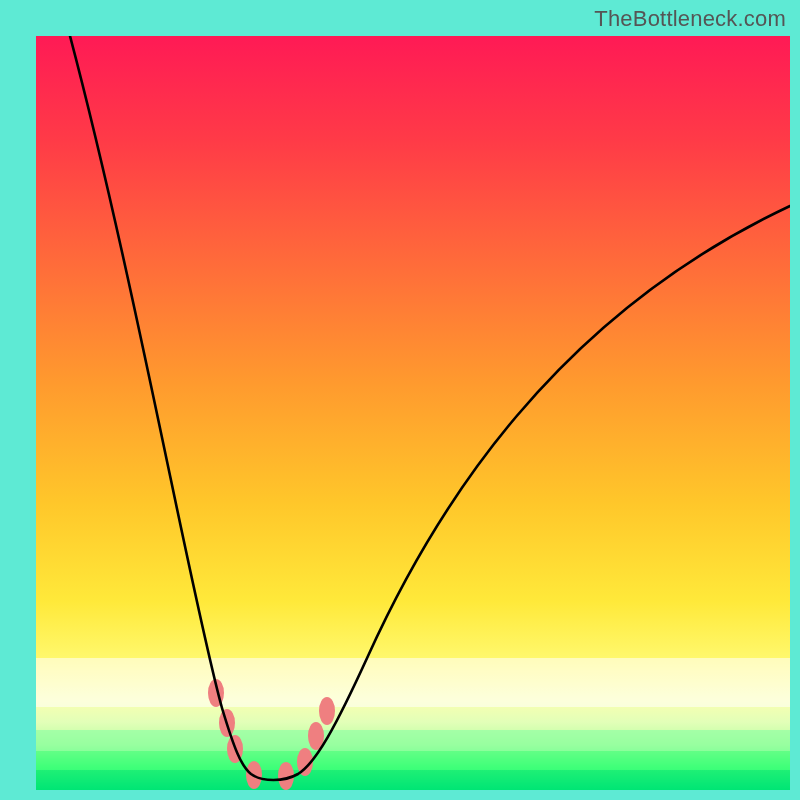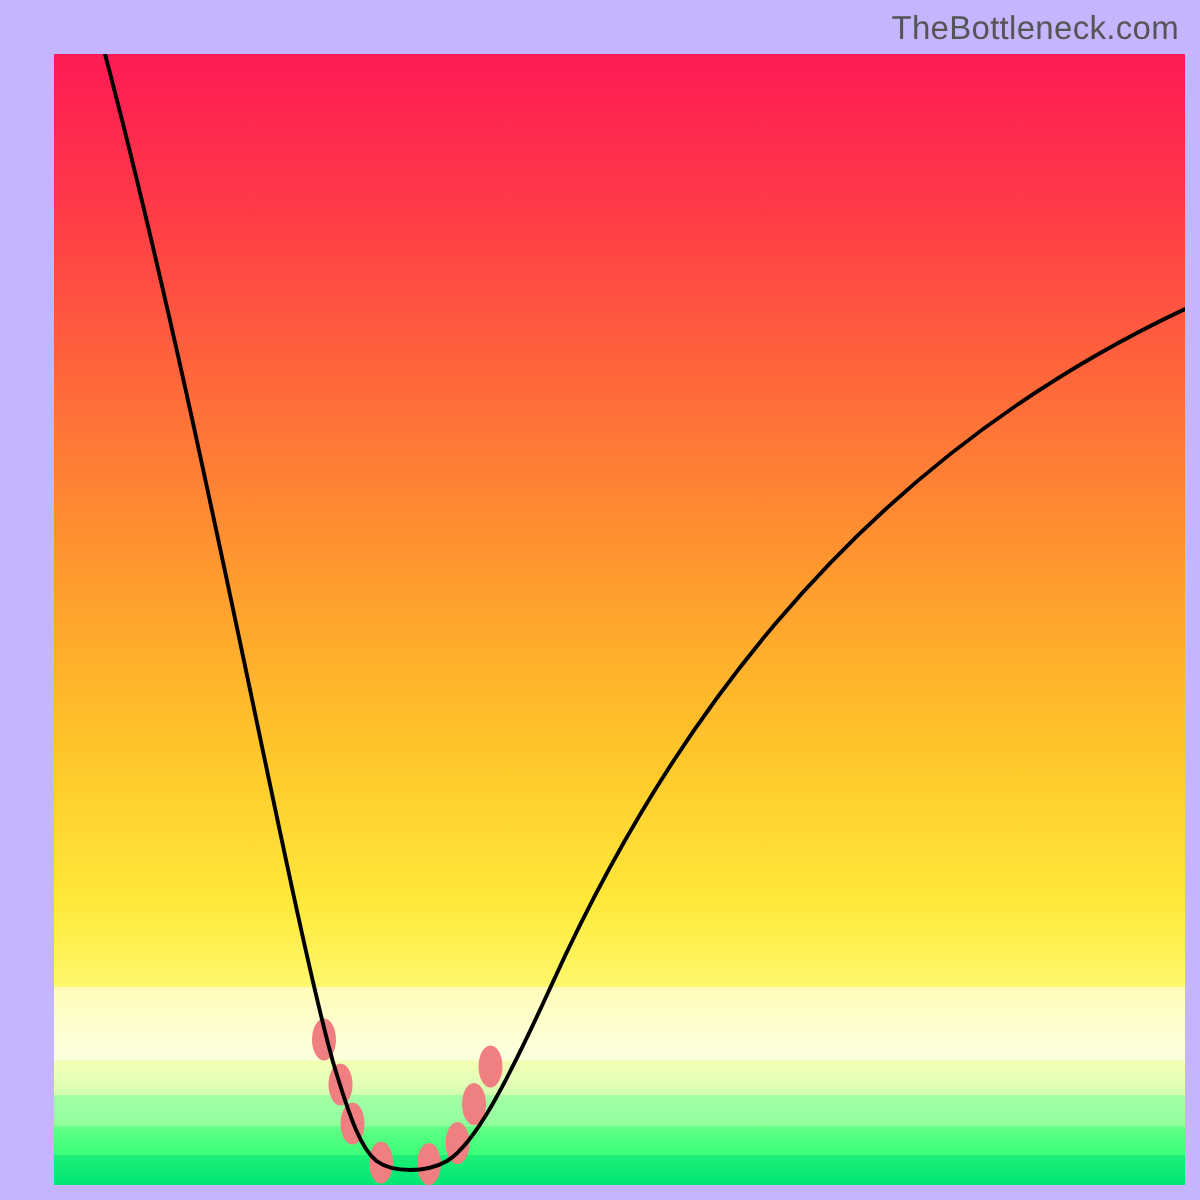--- a/index.html
+++ b/index.html
@@ -10,21 +10,21 @@
     background: #000;
     overflow: hidden;
     font-family: Arial, Helvetica, sans-serif;
   }
   .frame {
     position: absolute;
     left: 0;
     top: 0;
     width: 800px;
     height: 800px;
-    background: #c4b5fd;
+    background: #5eead4;
   }
   .plot-area {
     position: absolute;
     left: 36px;
     top: 36px;
     width: 754px;
     height: 754px;
     overflow: hidden;
   }
   .gradient {

